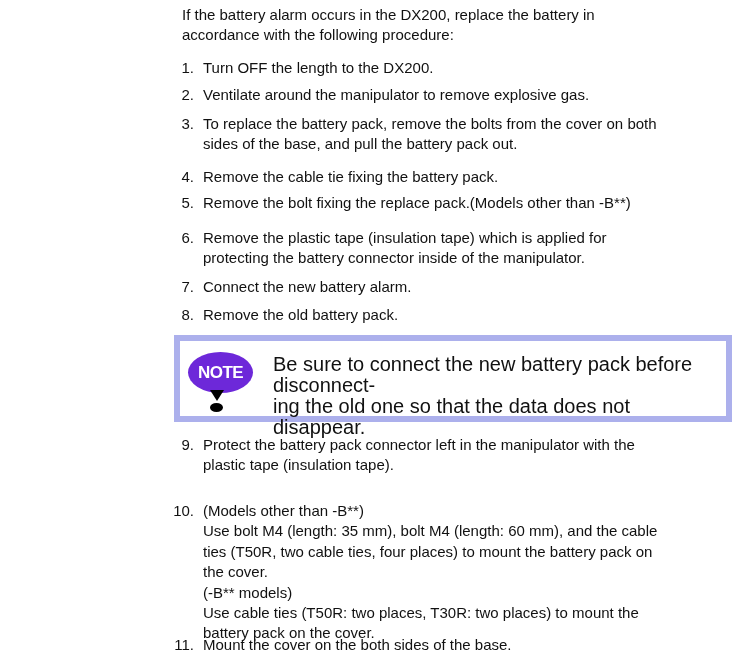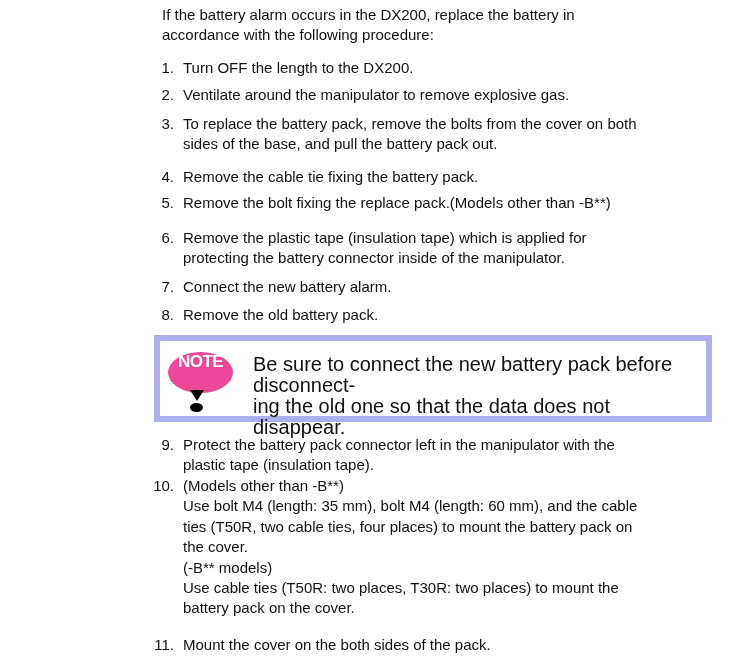--- a/index.html
+++ b/index.html
@@ -2,43 +2,43 @@
 <html style="--note-border: #acb0ec; --text: #111111;"><head>
 <meta charset="utf-8">
 <style>
   html,body{margin:0;padding:0;}
   body{
     width:755px;height:666px;background:#ffffff;position:relative;
     font-family:"Liberation Sans","DejaVu Sans",sans-serif;
     color:var(--text,#111111);
     -webkit-font-smoothing:antialiased;
   }
-  .page{position:absolute;inset:0;background:#ffffff;overflow:hidden;}
+  .page{position:absolute;inset:0;background:#ffffff;overflow:hidden;margin-left:20px;}
 
   .intro{
     position:absolute;left:162px;top:5px;margin:0;width:500px;
     font-size:15px;line-height:20px;white-space:pre-line;
   }
 
   .step{position:absolute;left:143px;font-size:15px;line-height:20.4px;}
   .step .num{position:absolute;left:0;top:0;width:31px;text-align:right;}
   .step .stext{display:block;margin-left:40px;width:525px;white-space:pre-line;}
 
   .note-box{
     position:absolute;left:154px;top:335px;width:558px;height:87px;
     box-sizing:border-box;border:6px solid var(--note-border,#acb0ec);
     background:#ffffff;
   }
   .note-icon{
     position:absolute;left:8px;top:11px;width:65px;
     display:flex;flex-direction:column;align-items:center;
   }
   .bubble{
-    width:65px;height:41px;background:#ec4899;border-radius:50%;
-    display:flex;justify-content:center;
+    width:65px;height:41px;background:#6d28d9;border-radius:50%;
+    display:flex;align-items:center;justify-content:center;
   }
   .bubble .note-label{
     color:#fff;font-weight:bold;font-size:17px;letter-spacing:-0.5px;
   }
   .tail{
     width:0;height:0;margin-top:-3px;margin-right:8px;
     border-left:7px solid transparent;border-right:7px solid transparent;
     border-top:11px solid #000;
   }
   .dot{
@@ -103,28 +103,28 @@
     </div>
     <p class="note-text">Be sure to connect the new battery pack before disconnect-
 ing the old one so that the data does not disappear.</p>
   </div>
 
   <div class="step" style="top:435px">
     <span class="num">9.</span>
     <span class="stext">Protect the battery pack connector left in the manipulator with the
 plastic tape (insulation tape).</span>
   </div>
-  <div class="step" style="top:476px">
+  <div class="step" style="top:501px">
     <span class="num">10.</span>
     <span class="stext">(Models other than -B**)
 Use bolt M4 (length: 35 mm), bolt M4 (length: 60 mm), and the cable
 ties (T50R, two cable ties, four places) to mount the battery pack on
 the cover.
 (-B** models)
 Use cable ties (T50R: two places, T30R: two places) to mount the
 battery pack on the cover.</span>
   </div>
   <div class="step" style="top:635px">
     <span class="num">11.</span>
-    <span class="stext">Mount the cover on the both sides of the pack.</span>
+    <span class="stext">Mount the cover on the both sides of the base.</span>
   </div>
 
 </div>
 
 </body></html>

